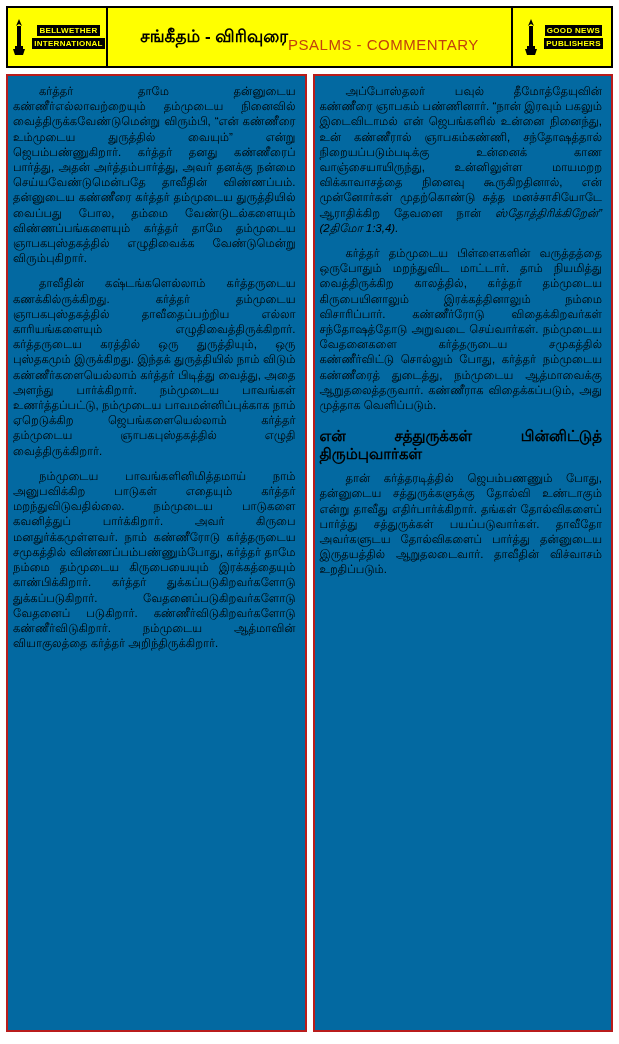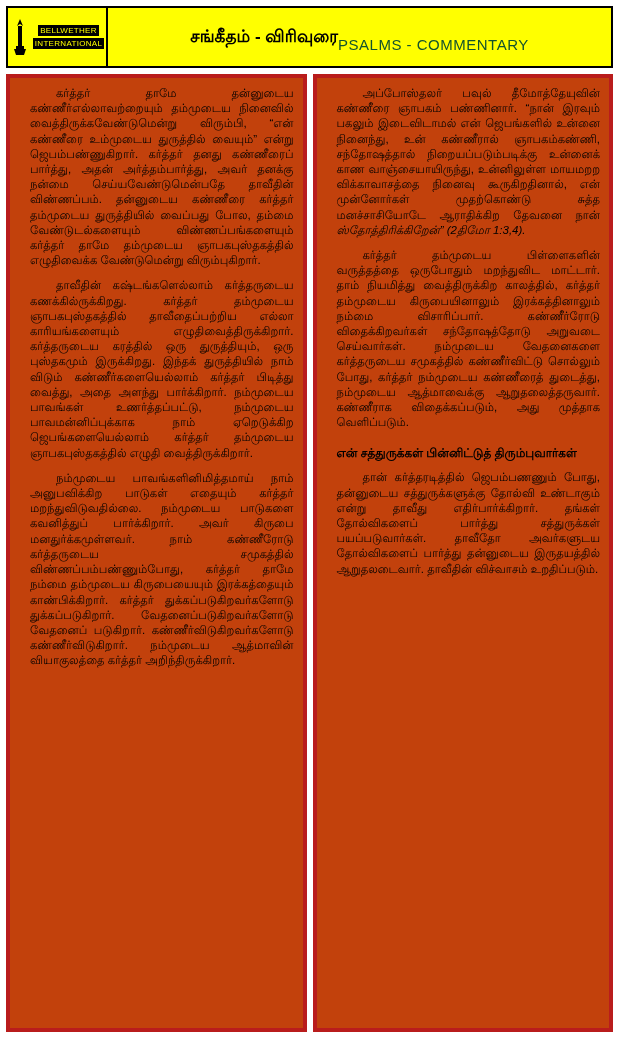--- a/index.html
+++ b/index.html
@@ -58,21 +58,21 @@
     display: flex;
     flex-direction: column;
     align-items: center;
     justify-content: center;
     gap: 2px;
   }
   .logo-text .ln {
     background: #000000;
     color: #ffff00;
     font-size: 8px;
-    font-weight: normal;
+    font-weight: bold;
     letter-spacing: 0.3px;
     padding: 1px 2px;
     line-height: 9px;
     white-space: nowrap;
   }
   .title-box {
     flex: 1 1 auto;
     display: flex;
     flex-direction: row;
     align-items: center;
@@ -80,56 +80,56 @@
     background: #ffff00;
   }
   .title-ta {
     font-size: 17px;
     font-weight: bold;
     color: #000000;
     line-height: 20px;
   }
   .title-en {
     font-size: 15px;
-    color: #14532d;
+    color: #c2410c;
     line-height: 19px;
     letter-spacing: 0.5px;
     margin-top: 14px;
   }
 
   
   .columns {
     display: flex;
     gap: 6px;
     margin-top: 6px;
     height: 958px;
   }
   .col {
     flex: 1 1 0;
-    border: 4px solid #b91c1c;
-    background: #c2410c;
+    border: 2px solid #b91c1c;
+    background: #0369a1;
     box-sizing: border-box;
-    padding: 8px 9px 8px 20px;
+    padding: 8px 9px 8px 5px;
     overflow: hidden;
   }
   p.para {
     margin: 0 0 10px 0;
     font-size: 11.5px;
     line-height: 15.2px;
     text-align: justify;
     text-indent: 26px;
     color: #000000;
     word-spacing: 0px;
   }
   p.para .ital {
     font-style: italic;
   }
   h2.subhead {
     margin: 14px 0 8px 0;
-    font-size: 12px;
+    font-size: 15px;
     font-weight: bold;
     line-height: 18px;
     text-align: justify;
     color: #000000;
   }
 </style>
 </head>
 <body>
 
 <div class="page">
@@ -149,20 +149,34 @@
           <span class="ln">INTERNATIONAL</span>
         </div>
       </div>
     </div>
 
     <div class="title-box">
       <div class="title-ta">சங்கீதம் - விரிவுரை</div>
       <div class="title-en">PSALMS - COMMENTARY</div>
     </div>
 
+    <div class="logo-box right">
+      <div class="logo-inner">
+        <svg class="logo-art" viewBox="0 0 20 40">
+          <path d="M10 2 L13 9 L10 7 L7 9 Z" fill="#000"></path>
+          <rect x="8" y="9" width="4" height="20" fill="#000"></rect>
+          <rect x="6" y="29" width="8" height="3" fill="#000"></rect>
+          <path d="M4 32 L16 32 L14 38 L6 38 Z" fill="#000"></path>
+        </svg>
+        <div class="logo-text">
+          <span class="ln">GOOD NEWS</span>
+          <span class="ln">PUBLISHERS</span>
+        </div>
+      </div>
+    </div>
 
   </div>
 
   <div class="columns">
 
     <div class="col">
       <p class="para">கர்த்தர் தாமே தன்னுடைய கண்ணீர்எல்லாவற்றையும் தம்முடைய நினைவில் வைத்திருக்கவேண்டுமென்று விரும்பி, “என் கண்ணீரை உம்முடைய துருத்தில் வையும்” என்று ஜெபம்பண்ணுகிறார். கர்த்தர் தனது கண்ணீரைப் பார்த்து, அதன் அர்த்தம்பார்த்து, அவர் தனக்கு நன்மை செய்யவேண்டுமென்பதே தாவீதின் விண்ணப்பம். தன்னுடைய கண்ணீரை கர்த்தர் தம்முடைய துருத்தியில் வைப்பது போல, தம்மை வேண்டுடல்களையும் விண்ணப்பங்களையும் கர்த்தர் தாமே தம்முடைய ஞாபகபுஸ்தகத்தில் எழுதிவைக்க வேண்டுமென்று விரும்புகிறார்.</p>
       <p class="para">தாவீதின் கஷ்டங்களெல்லாம் கர்த்தருடைய கணக்கில்ருக்கிறது. கர்த்தர் தம்முடைய ஞாபகபுஸ்தகத்தில் தாவீதைப்பற்றிய எல்லா காரியங்களையும் எழுதிவைத்திருக்கிறார். கர்த்தருடைய கரத்தில் ஒரு துருத்தியும், ஒரு புஸ்தகமும் இருக்கிறது. இந்தக் துருத்தியில் நாம் விடும் கண்ணீர்களையெல்லாம் கர்த்தர் பிடித்து வைத்து, அதை அளந்து பார்க்கிறார். நம்முடைய பாவங்கள் உணர்த்தப்பட்டு, நம்முடைய பாவமன்னிப்புக்காக நாம் ஏறெடுக்கிற ஜெபங்களையெல்லாம் கர்த்தர் தம்முடைய ஞாபகபுஸ்தகத்தில் எழுதி வைத்திருக்கிறார்.</p>
       <p class="para">நம்முடைய பாவங்களினிமித்தமாய் நாம் அனுபவிக்கிற பாடுகள் எதையும் கர்த்தர் மறந்துவிடுவதில்லை. நம்முடைய பாடுகளை கவனித்துப் பார்க்கிறார். அவர் கிருபை மனதுர்க்கமுள்ளவர். நாம் கண்ணீரோடு கர்த்தருடைய சமுகத்தில் விண்ணப்பம்பண்ணும்போது, கர்த்தர் தாமே நம்மை தம்முடைய கிருபையையும் இரக்கத்தையும் காண்பிக்கிறார். கர்த்தர் துக்கப்படுகிறவர்களோடு துக்கப்படுகிறார். வேதனைப்படுகிறவர்களோடு வேதனைப் படுகிறார். கண்ணீர்விடுகிறவர்களோடு கண்ணீர்விடுகிறார். நம்முடைய ஆத்மாவின் வியாகுலத்தை கர்த்தர் அறிந்திருக்கிறார்.</p>
     </div>

